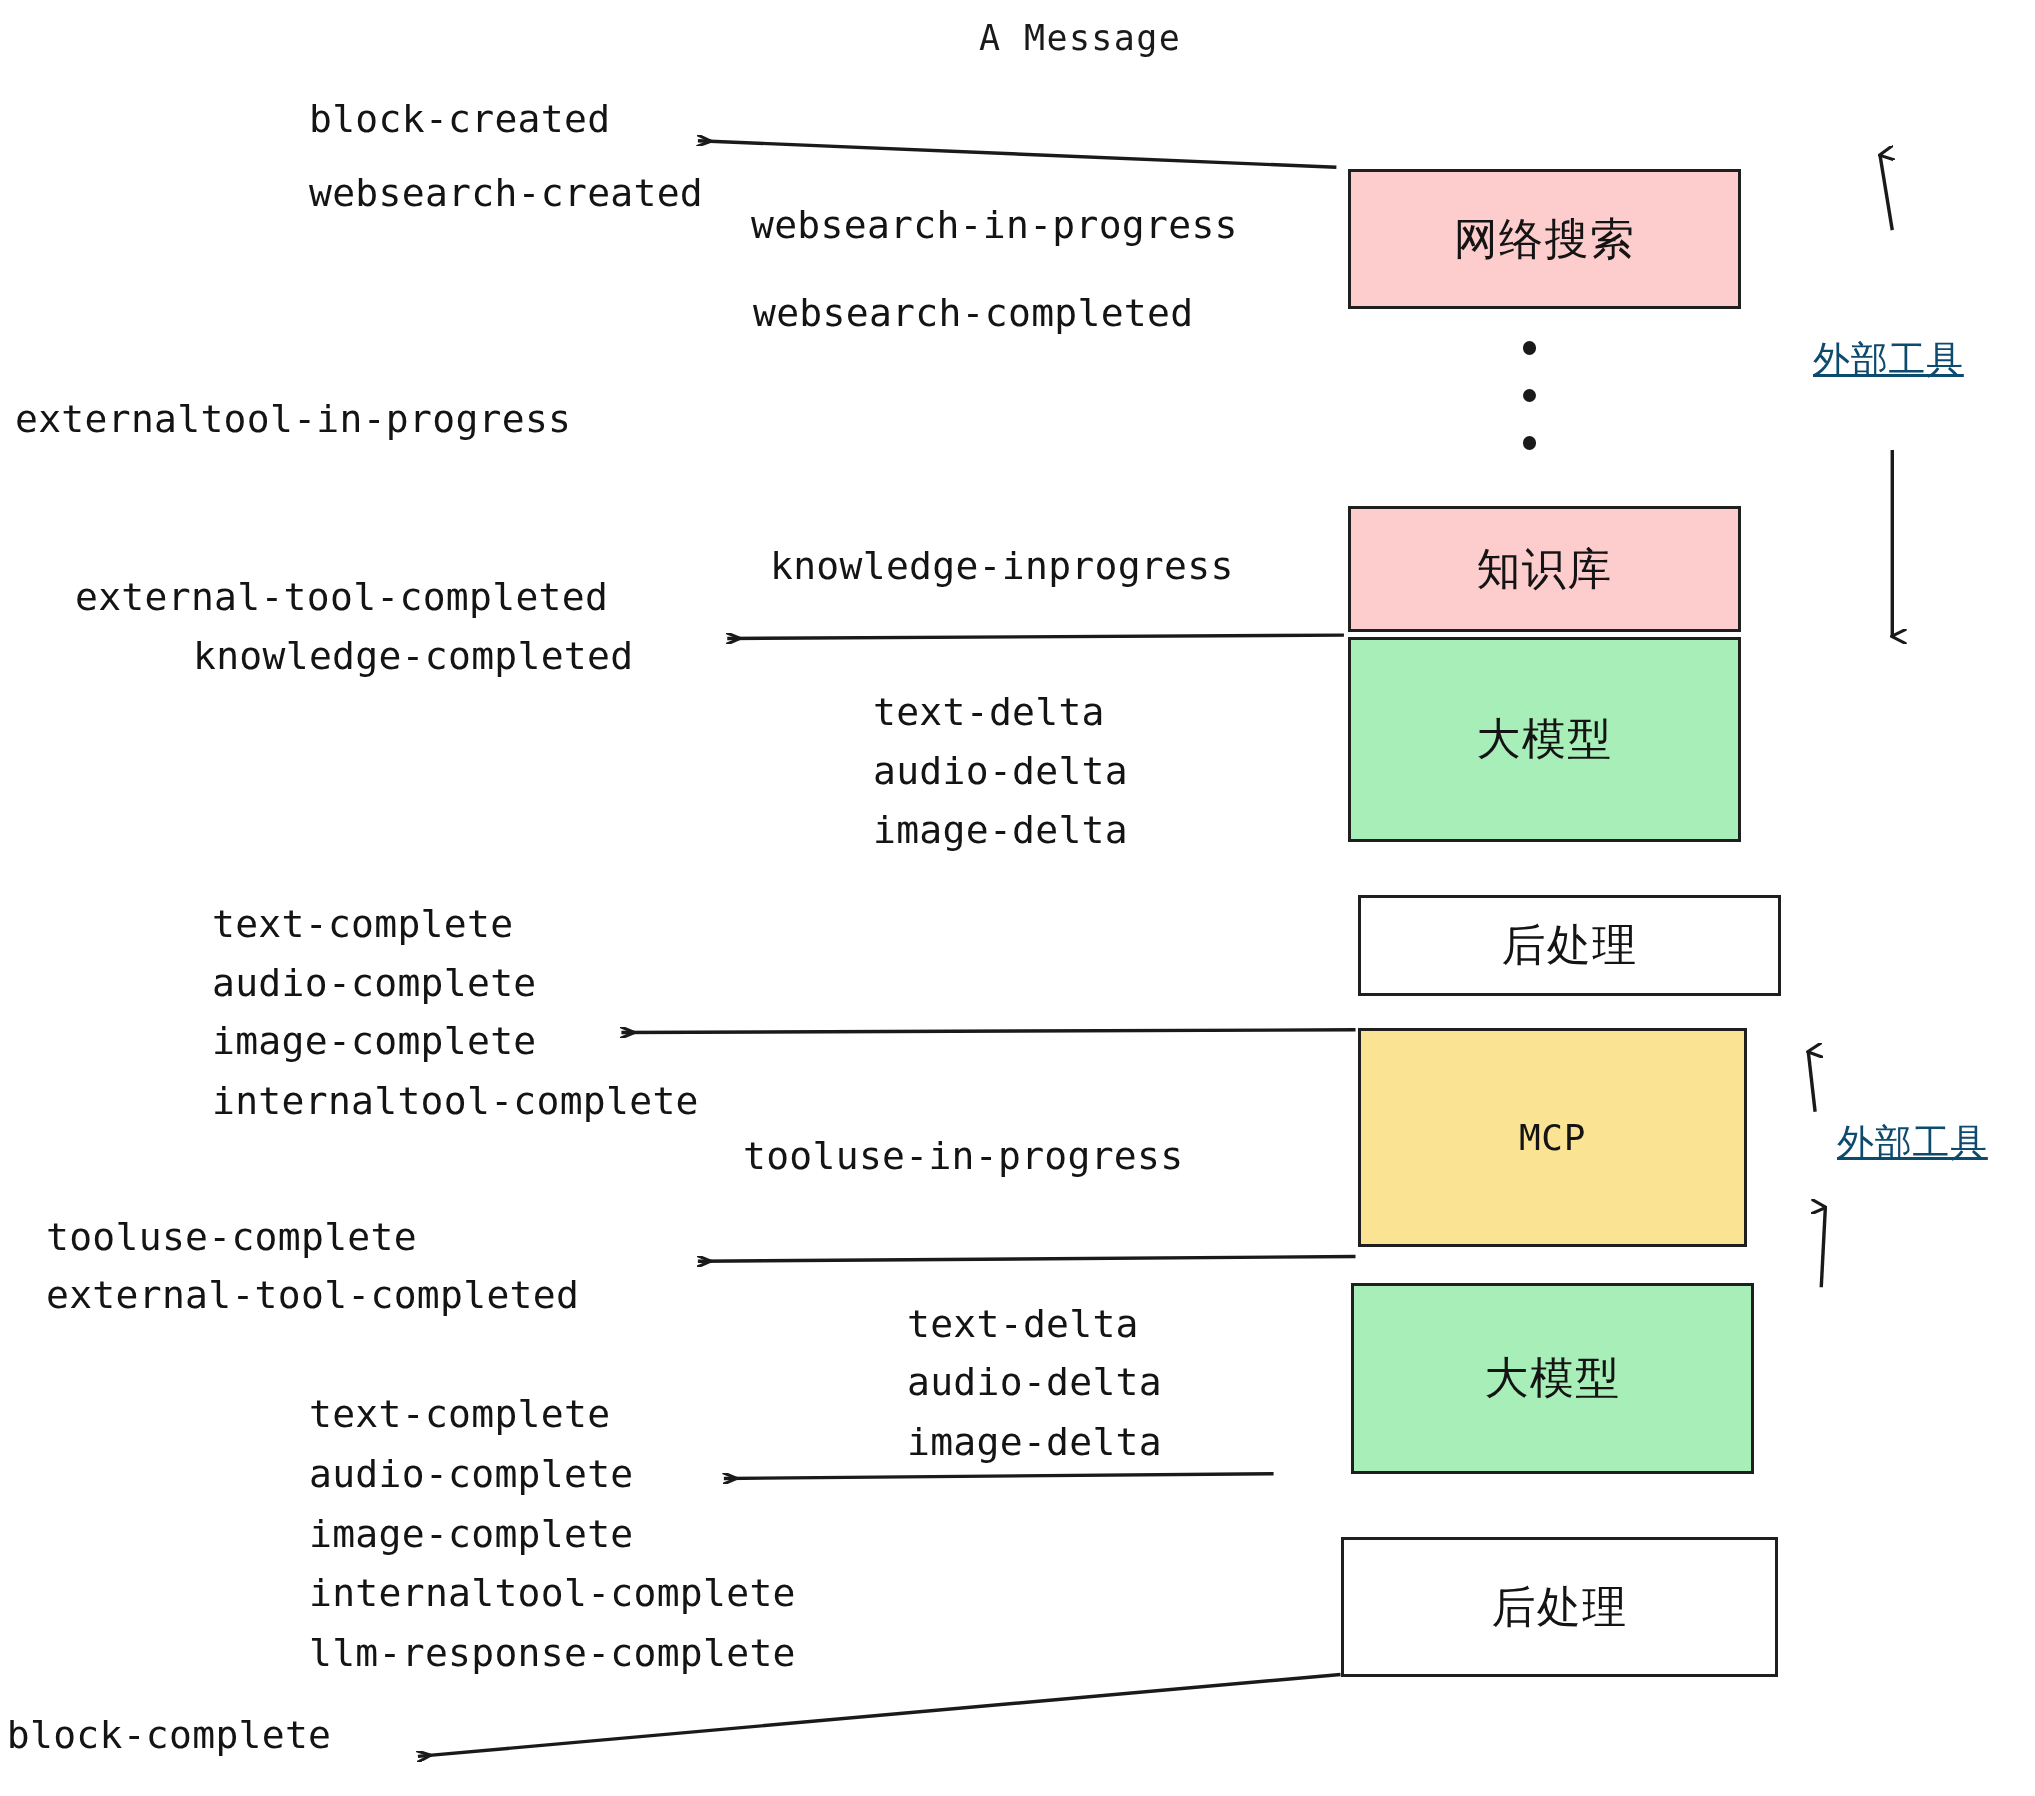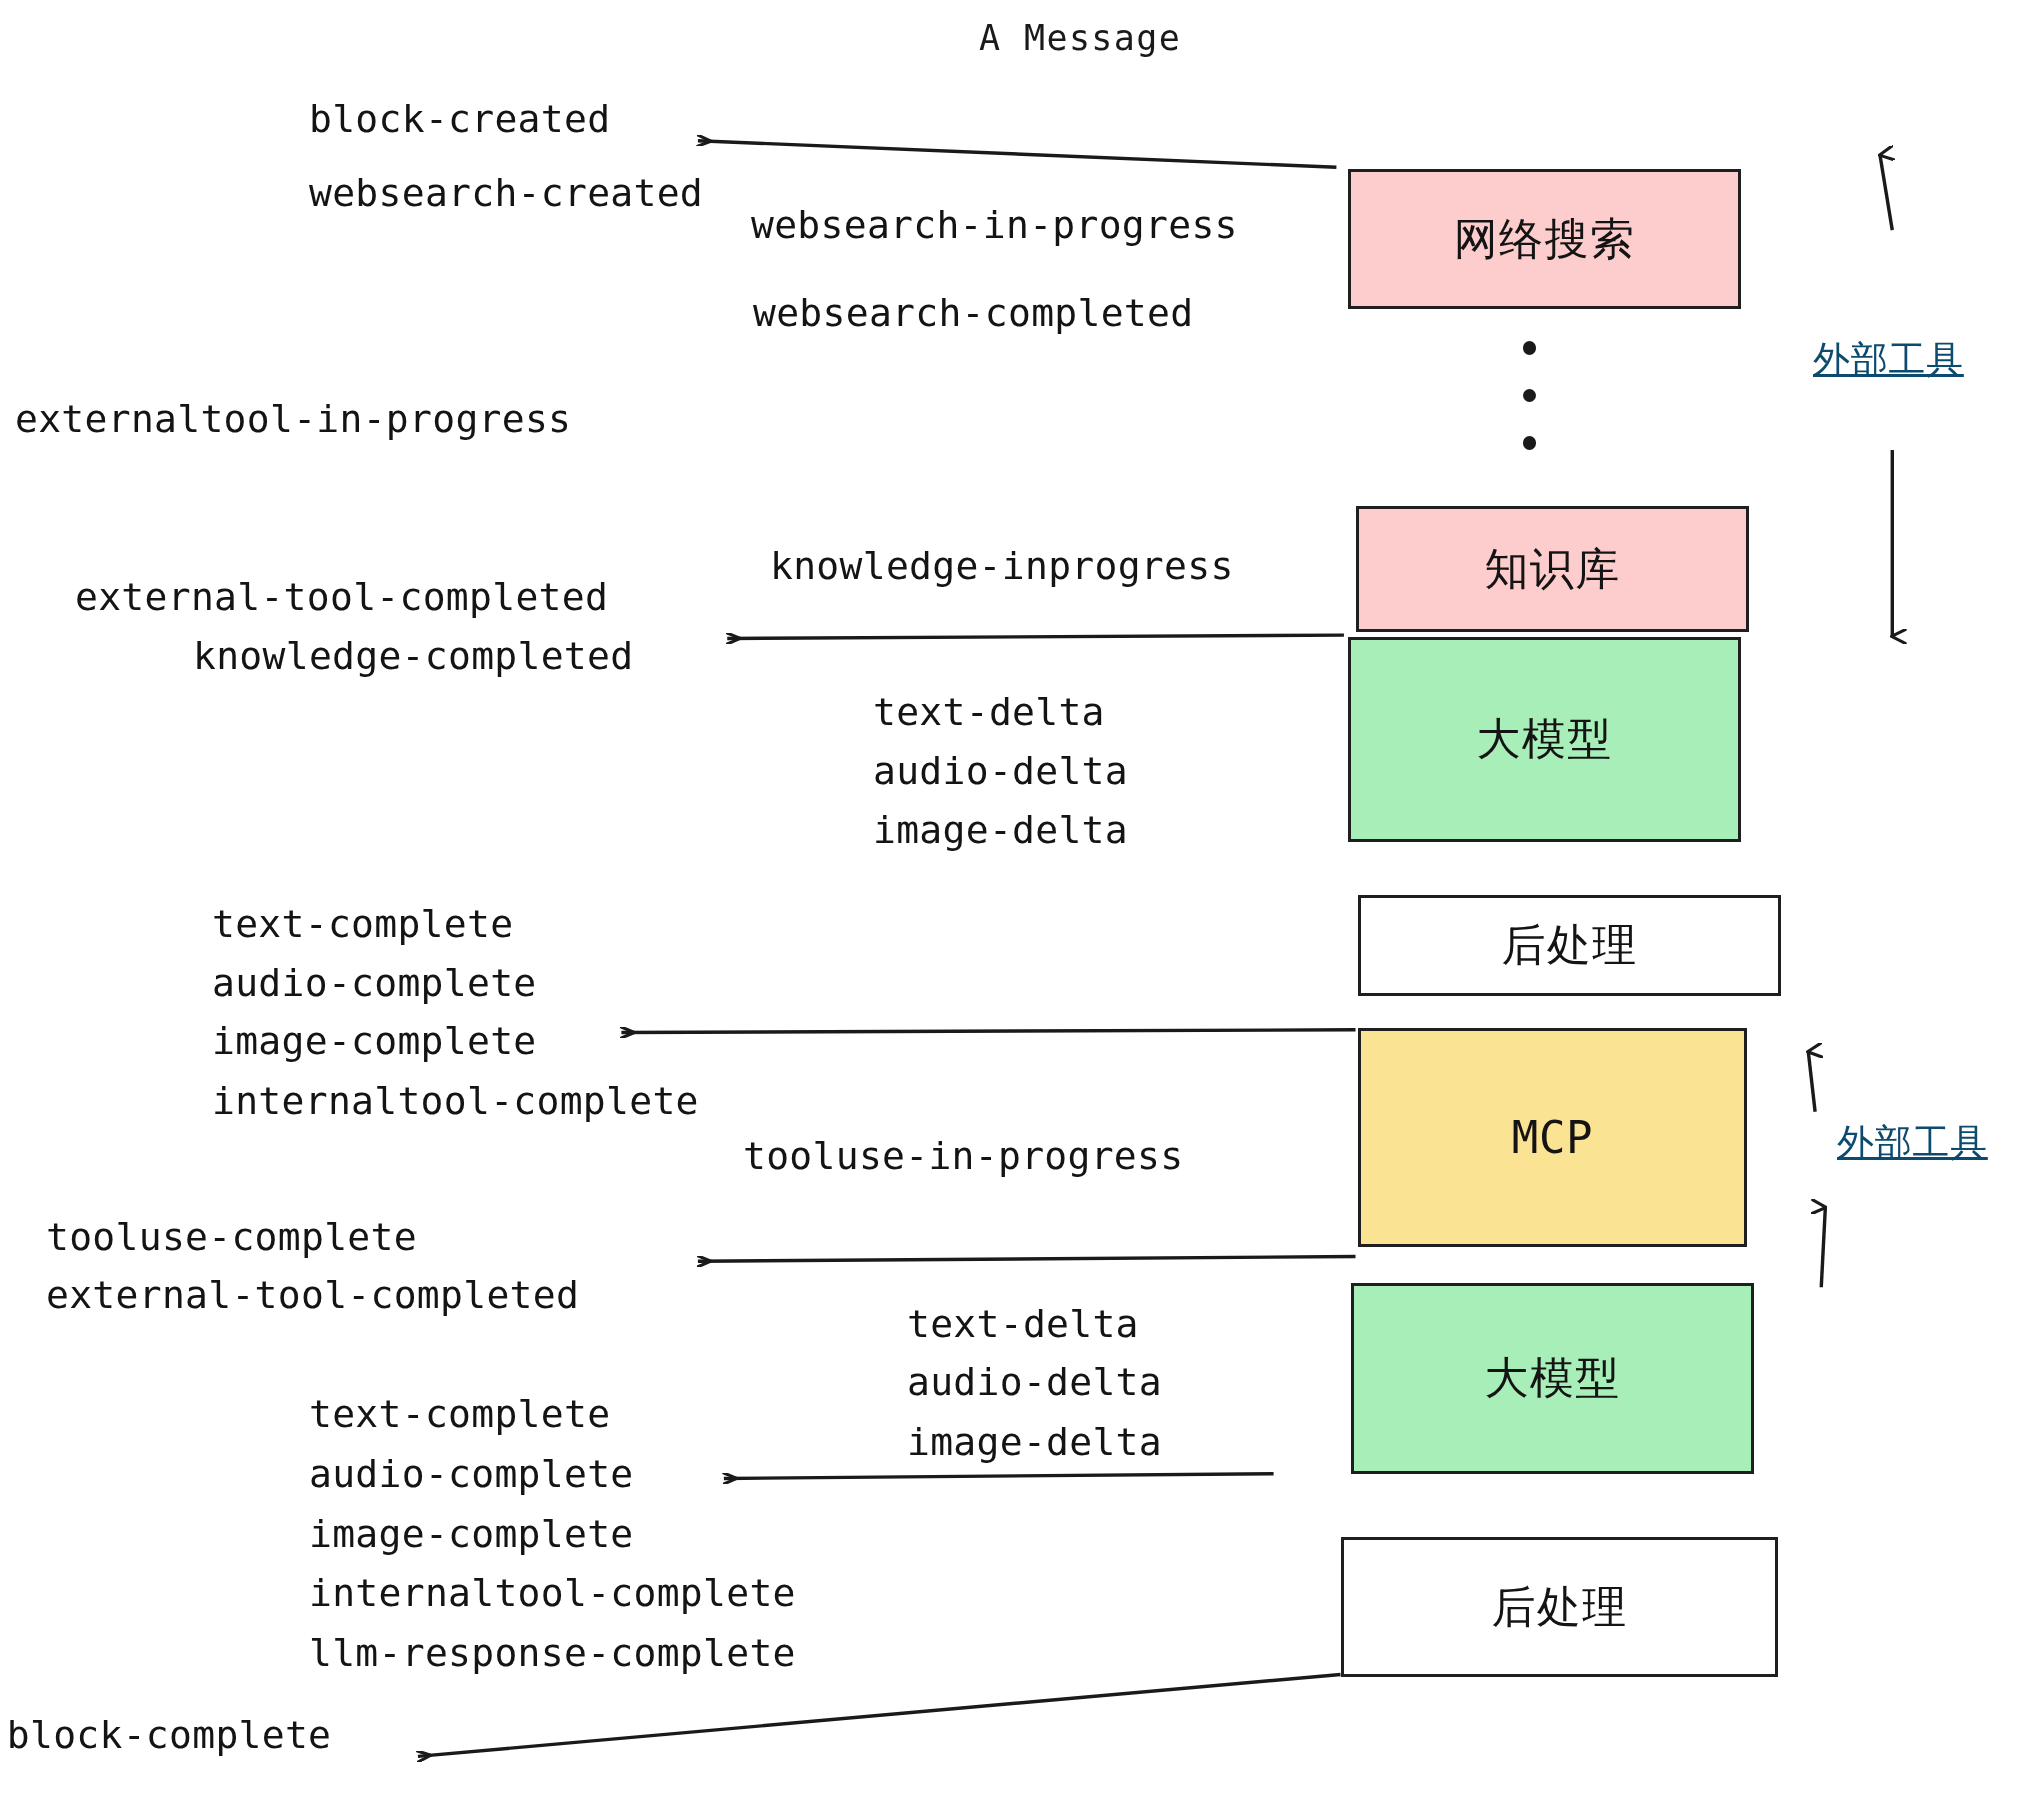--- a/index.html
+++ b/index.html
@@ -42,21 +42,21 @@
   }
   .box-label {
     font-family: Liberation Serif, serif;
     font-size: 44px;
     color: #141414;
     letter-spacing: 1.4px;
     white-space: pre;
   }
   .box-label.latin {
     font-family: "DejaVu Sans Mono", "Liberation Mono", monospace;
-    font-size: 44px;
+    font-size: 36px;
     letter-spacing: 0.7px;
   }
   .side-label {
     position: absolute;
     font-family: "DejaVu Sans", "Liberation Sans", sans-serif;
     font-size: 37px;
     color: #0c4a6e;
     letter-spacing: 0.7px;
     white-space: pre;
     text-decoration: underline;
@@ -94,21 +94,21 @@
   <div class="box" style="left:1348px; top:169px; width:393px; height:140px; background:#fdcccc;">
     <span class="box-label">网络搜索</span>
   </div>
 
   <div class="dots" style="left:1522px; top:341px; width:15px; height:109px;">
     <span></span>
     <span></span>
     <span></span>
   </div>
 
-  <div class="box" style="left:1348px; top:506px; width:393px; height:126px; background:#fdcccc;margin-left:8px;">
+  <div class="box" style="left:1348px; top:506px; width:393px; height:126px; background:#fdcccc;">
     <span class="box-label">知识库</span>
   </div>
 
   <div class="box" style="left:1348px; top:637px; width:393px; height:205px; background:#a8eeb9;">
     <span class="box-label">大模型</span>
   </div>
 
   <div class="box" style="left:1358px; top:895px; width:423px; height:101px; background:#ffffff;">
     <span class="box-label">后处理</span>
   </div>

